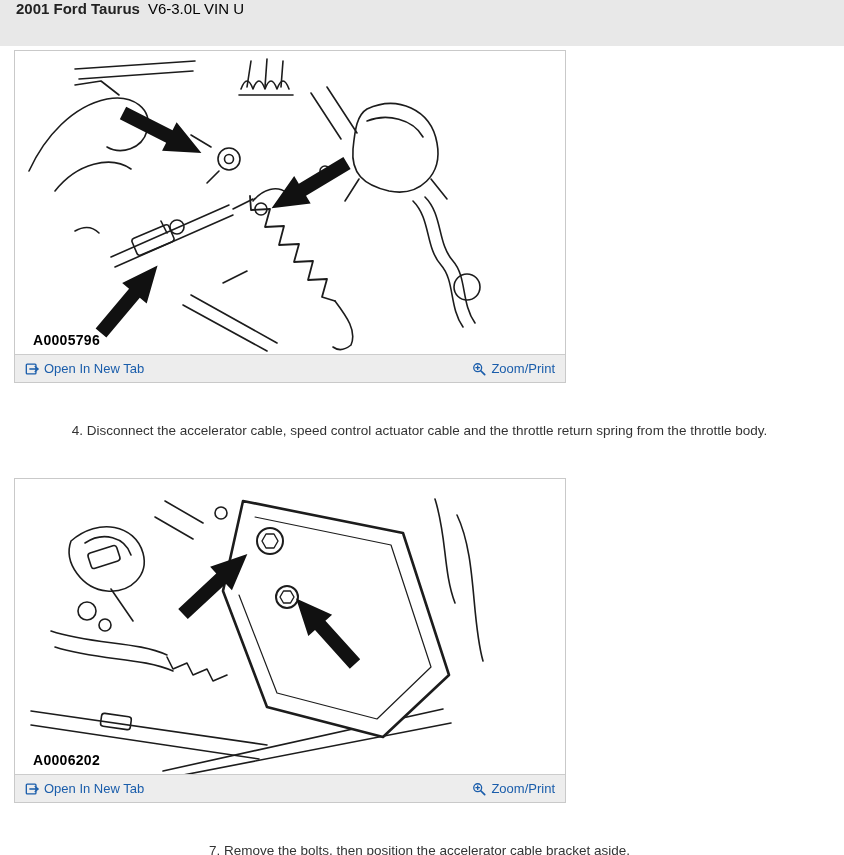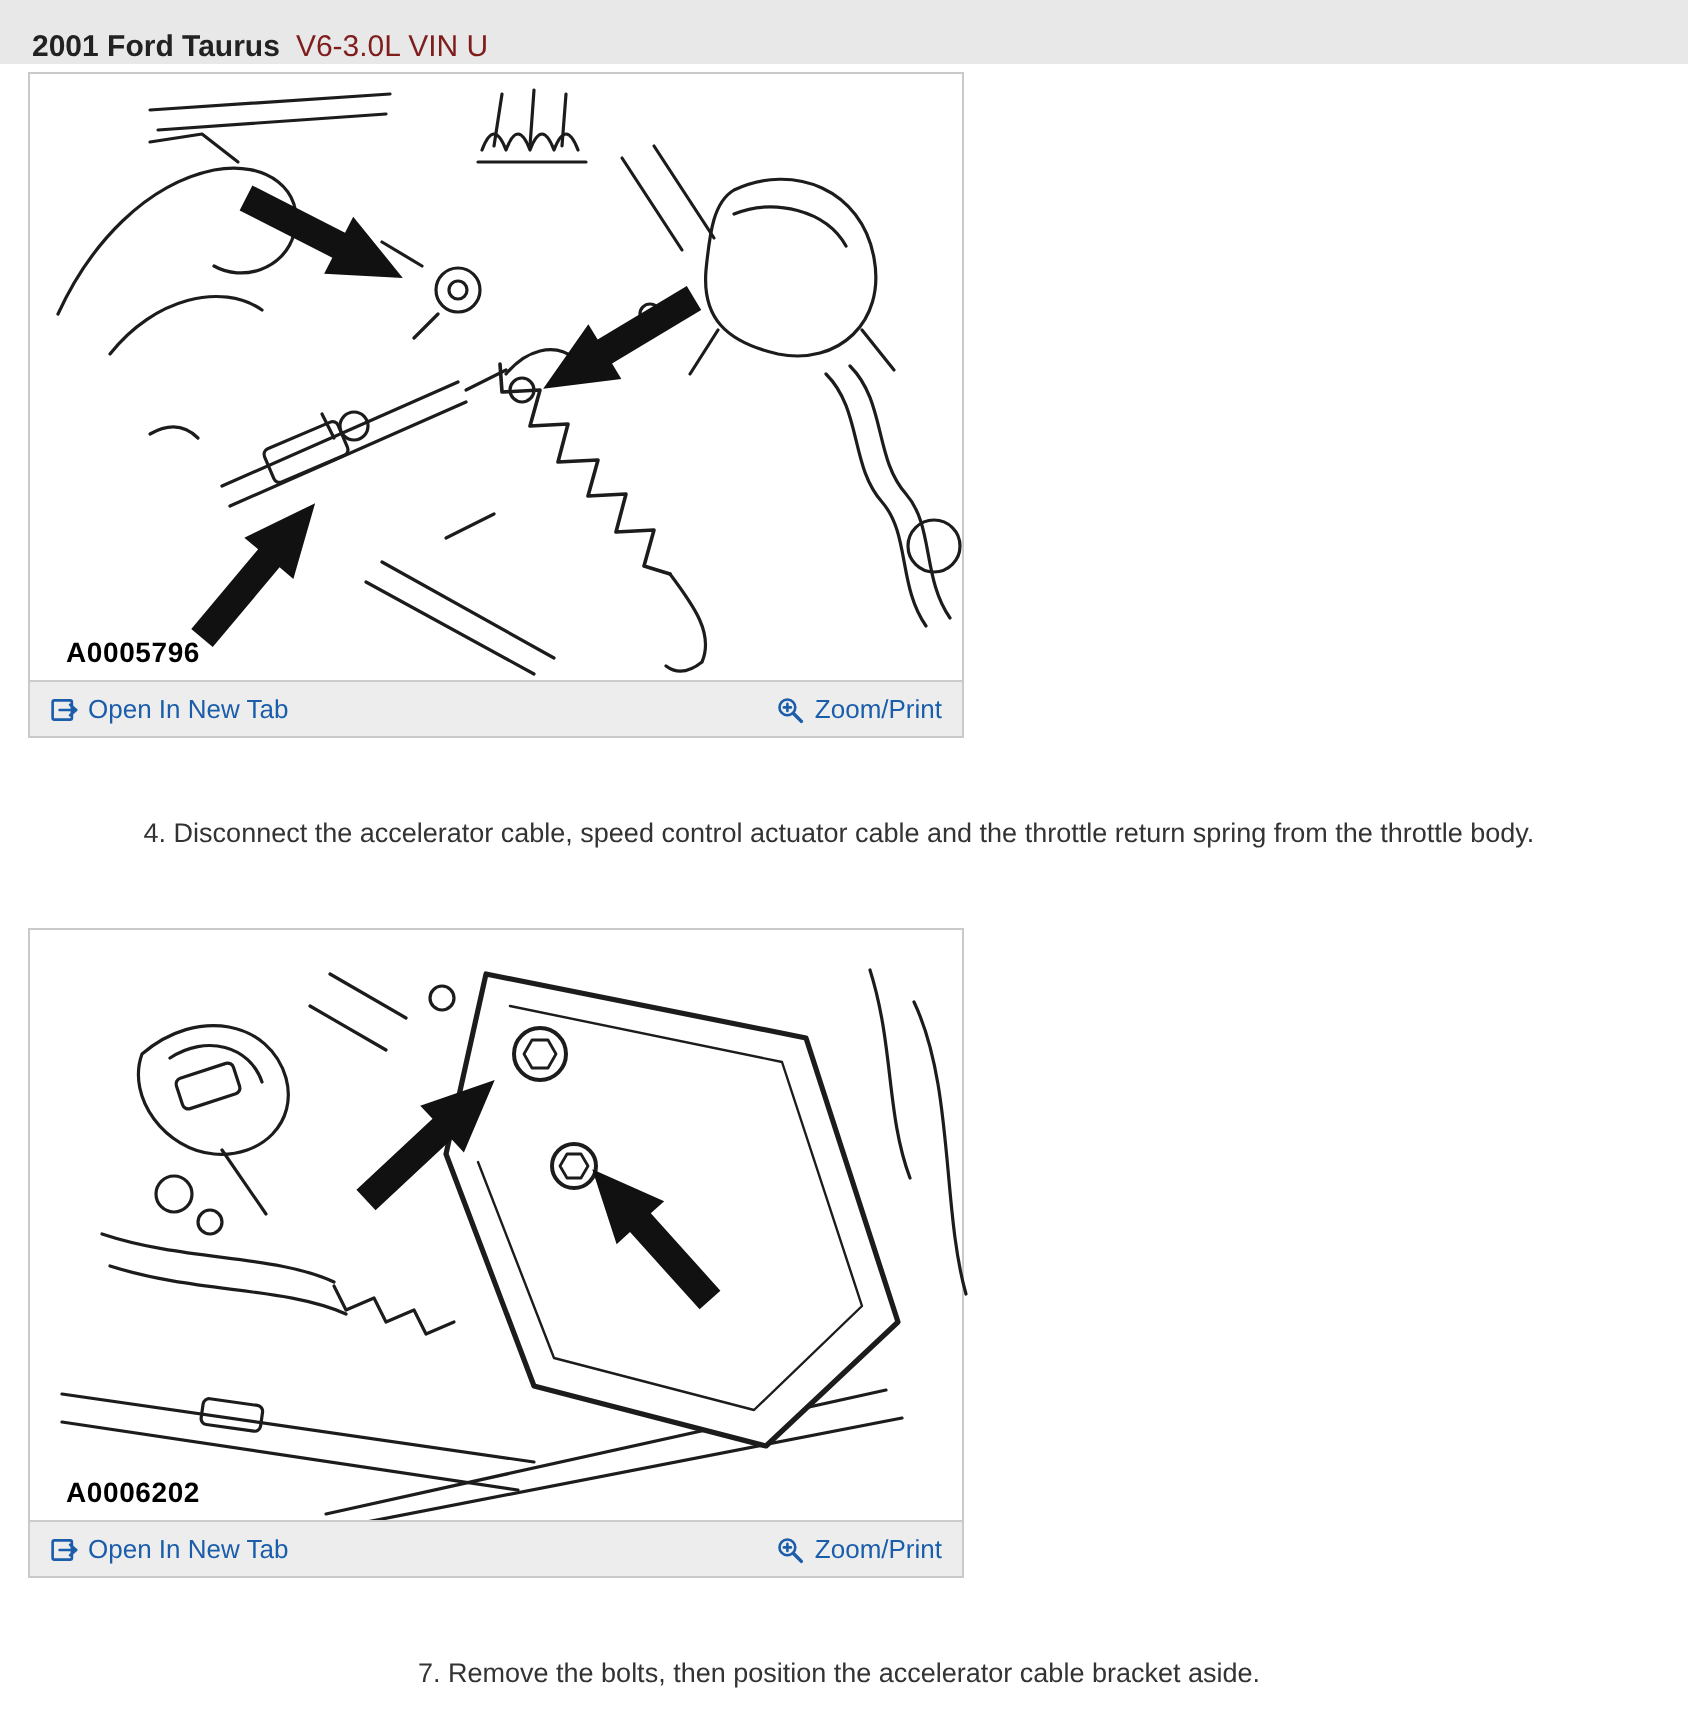--- a/index.html
+++ b/index.html
@@ -2,27 +2,27 @@
 <html style="--link: #1a5dab; --header-bg: #e8e8e8; --toolbar-bg: #ededed; --figure-border: #c9c9c9; --step-text: #333333;"><head>
 <meta charset="utf-8">
 <style>
   html,body{margin:0;padding:0;}
   body{
     width:844px;height:855px;background:#ffffff;
     font-family:"Liberation Sans", sans-serif;
     overflow:hidden;
   }
   .header{
-    height:32px;background:var(--header-bg,#e8e8e8);
-    display:flex;align-items:flex-end;gap:8px;padding:0 16px;box-sizing:border-box;
+    height:46px;background:var(--header-bg,#e8e8e8);
+    display:flex;align-items:flex-start;gap:8px;padding:0 16px;box-sizing:border-box;
   }
   .header .title{font-size:15px;font-weight:bold;color:#222;}
-  .header .subtitle{font-size:15px;color:#7f1d1d;}
+  .header .subtitle{font-size:15px;color:#000000;}
   .figure-panel{
-    width:468px;margin:4px 0 0 14px;border:1px solid var(--figure-border,#c9c9c9);
+    width:552px;margin:4px 0 0 14px;border:1px solid var(--figure-border,#c9c9c9);
     box-sizing:border-box;background:#fff;
   }
   .figure-image{position:relative;background:#fff;}
   .figure-image svg{display:block;}
   .figure-id{
     position:absolute;left:18px;bottom:6px;
     font-size:14px;font-weight:600;color:#000;letter-spacing:.3px;
   }
   .figure-toolbar{
     height:27px;background:var(--toolbar-bg,#ededed);border-top:1px solid #cccccc;

